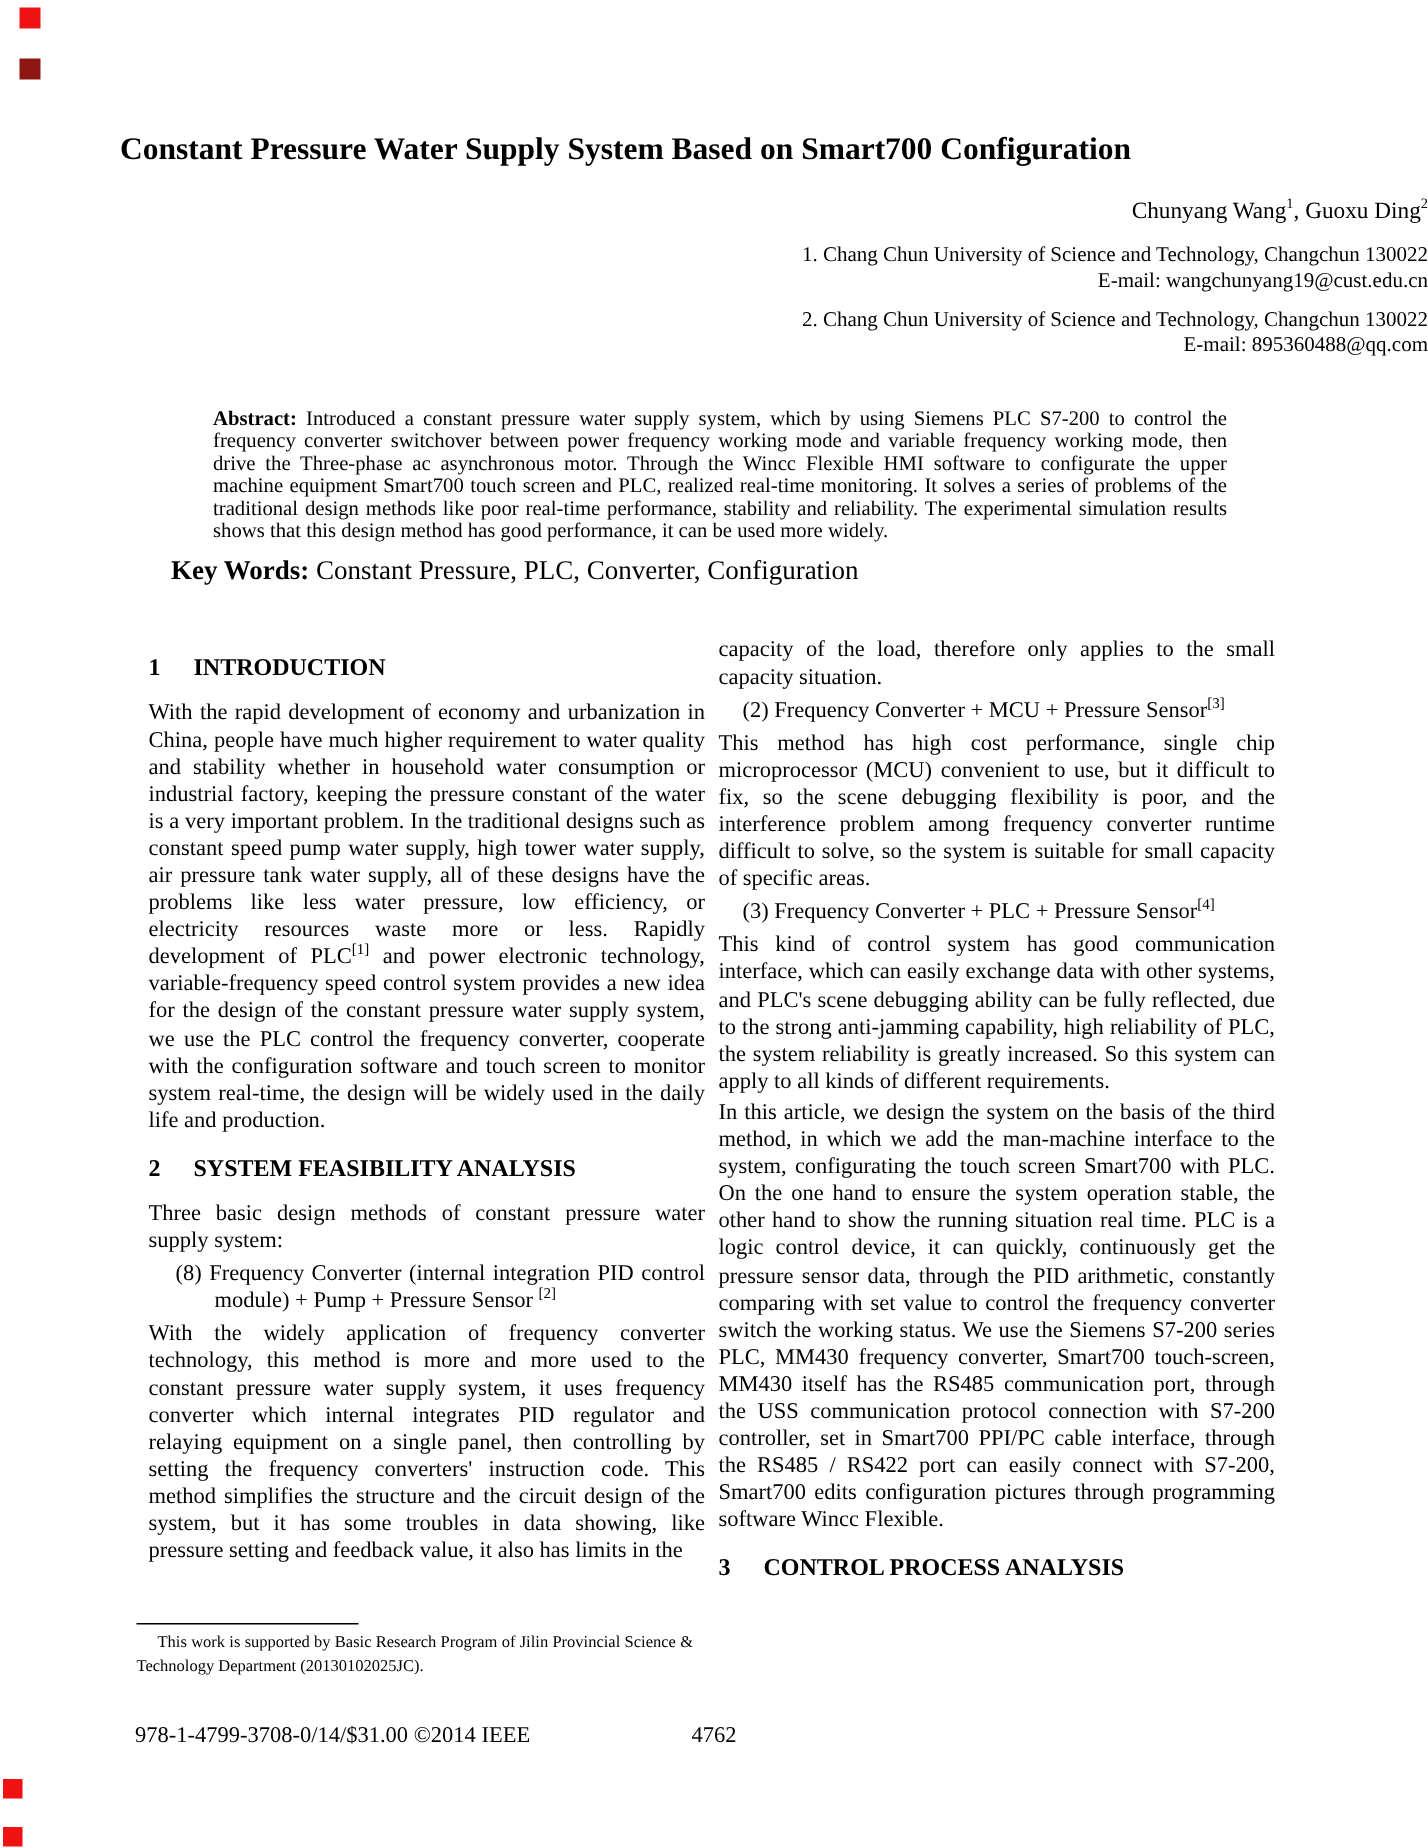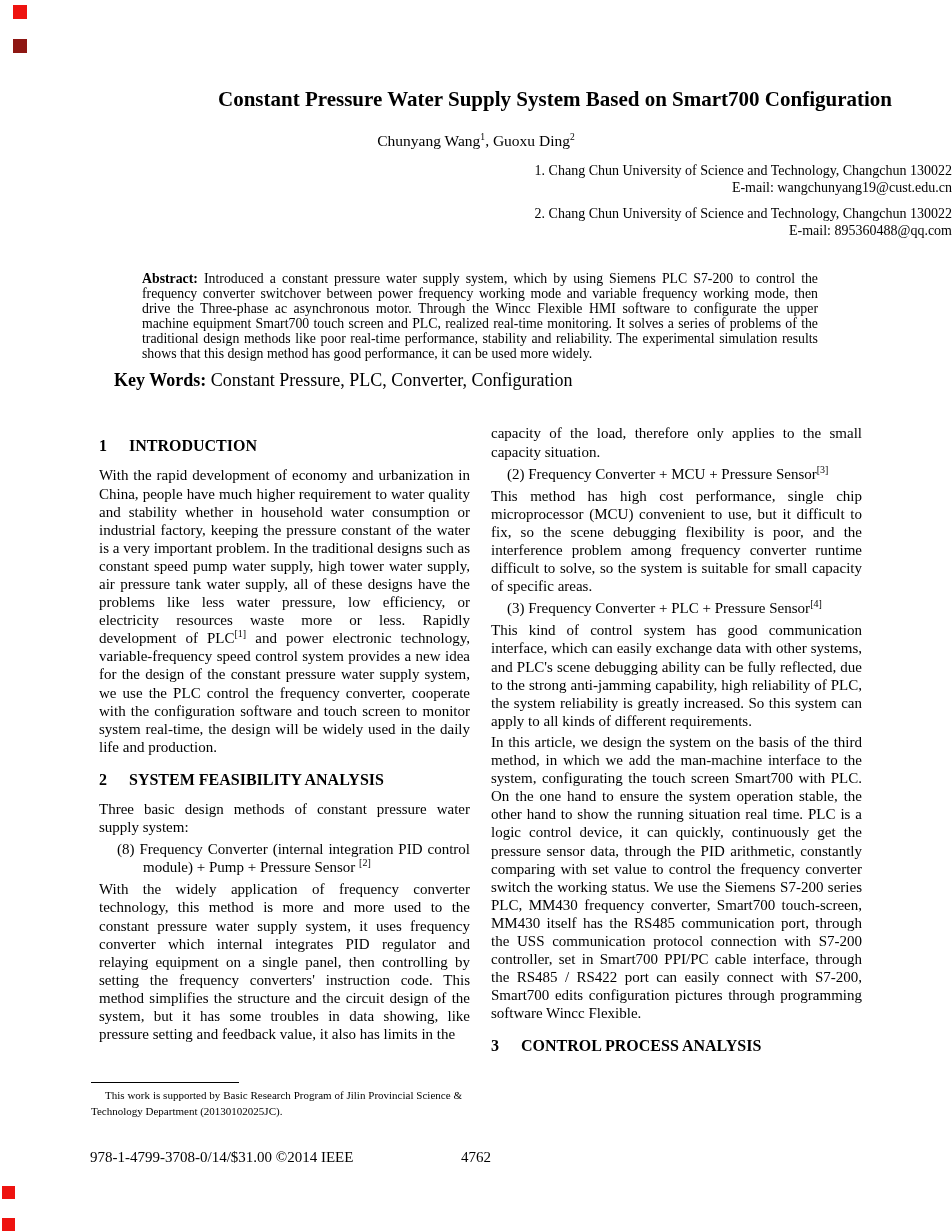--- a/index.html
+++ b/index.html
@@ -13,29 +13,29 @@
     overflow: hidden;
   }
   .marker { position: absolute; }
   .m1 { left: 13px; top: 5px;  width: 14px; height: 14px; }
   .m2 { left: 13px; top: 39px; width: 14px; height: 14px; }
   .m3 { left: 2px; top: 1186px; width: 13px; height: 13px; }
   .m4 { left: 2px; top: 1218px; width: 13px; height: 13px; }
 
   .title {
     margin: 0;
-    padding: 86px 60px 0 48px;
-    text-align: right;
+    padding: 86px 60px 0 80px;
+    text-align: left;
     font-size: 21px;
     font-weight: bold;
     line-height: 26px;
   }
   .authors {
     margin-top: 19px;
-    text-align: center;
+    text-align: right;
     font-size: 15.5px;
     line-height: 19px;
   }
   sup { font-size: 0.62em; line-height: 0; }
   .affil {
     margin-top: 13px;
     text-align: right;
     font-size: 14px;
     line-height: 16.5px;
   }
@@ -50,21 +50,21 @@
   .keywords {
     margin: 12px 134px 0 114px;
     font-size: 18px;
     line-height: 15px;
     text-align: left;
   }
   .abstract b, .keywords b { font-weight: bold; }
 
   .columns {
     display: flex;
-    gap: 21px;
+    gap: 9px;
     margin: 36px 90px 12px 99px;
   }
   .col {
     width: 371px;
     font-size: 15px;
     line-height: 18.1px;
     text-align: justify;
   }
   .sec {
     font-size: 16px;

